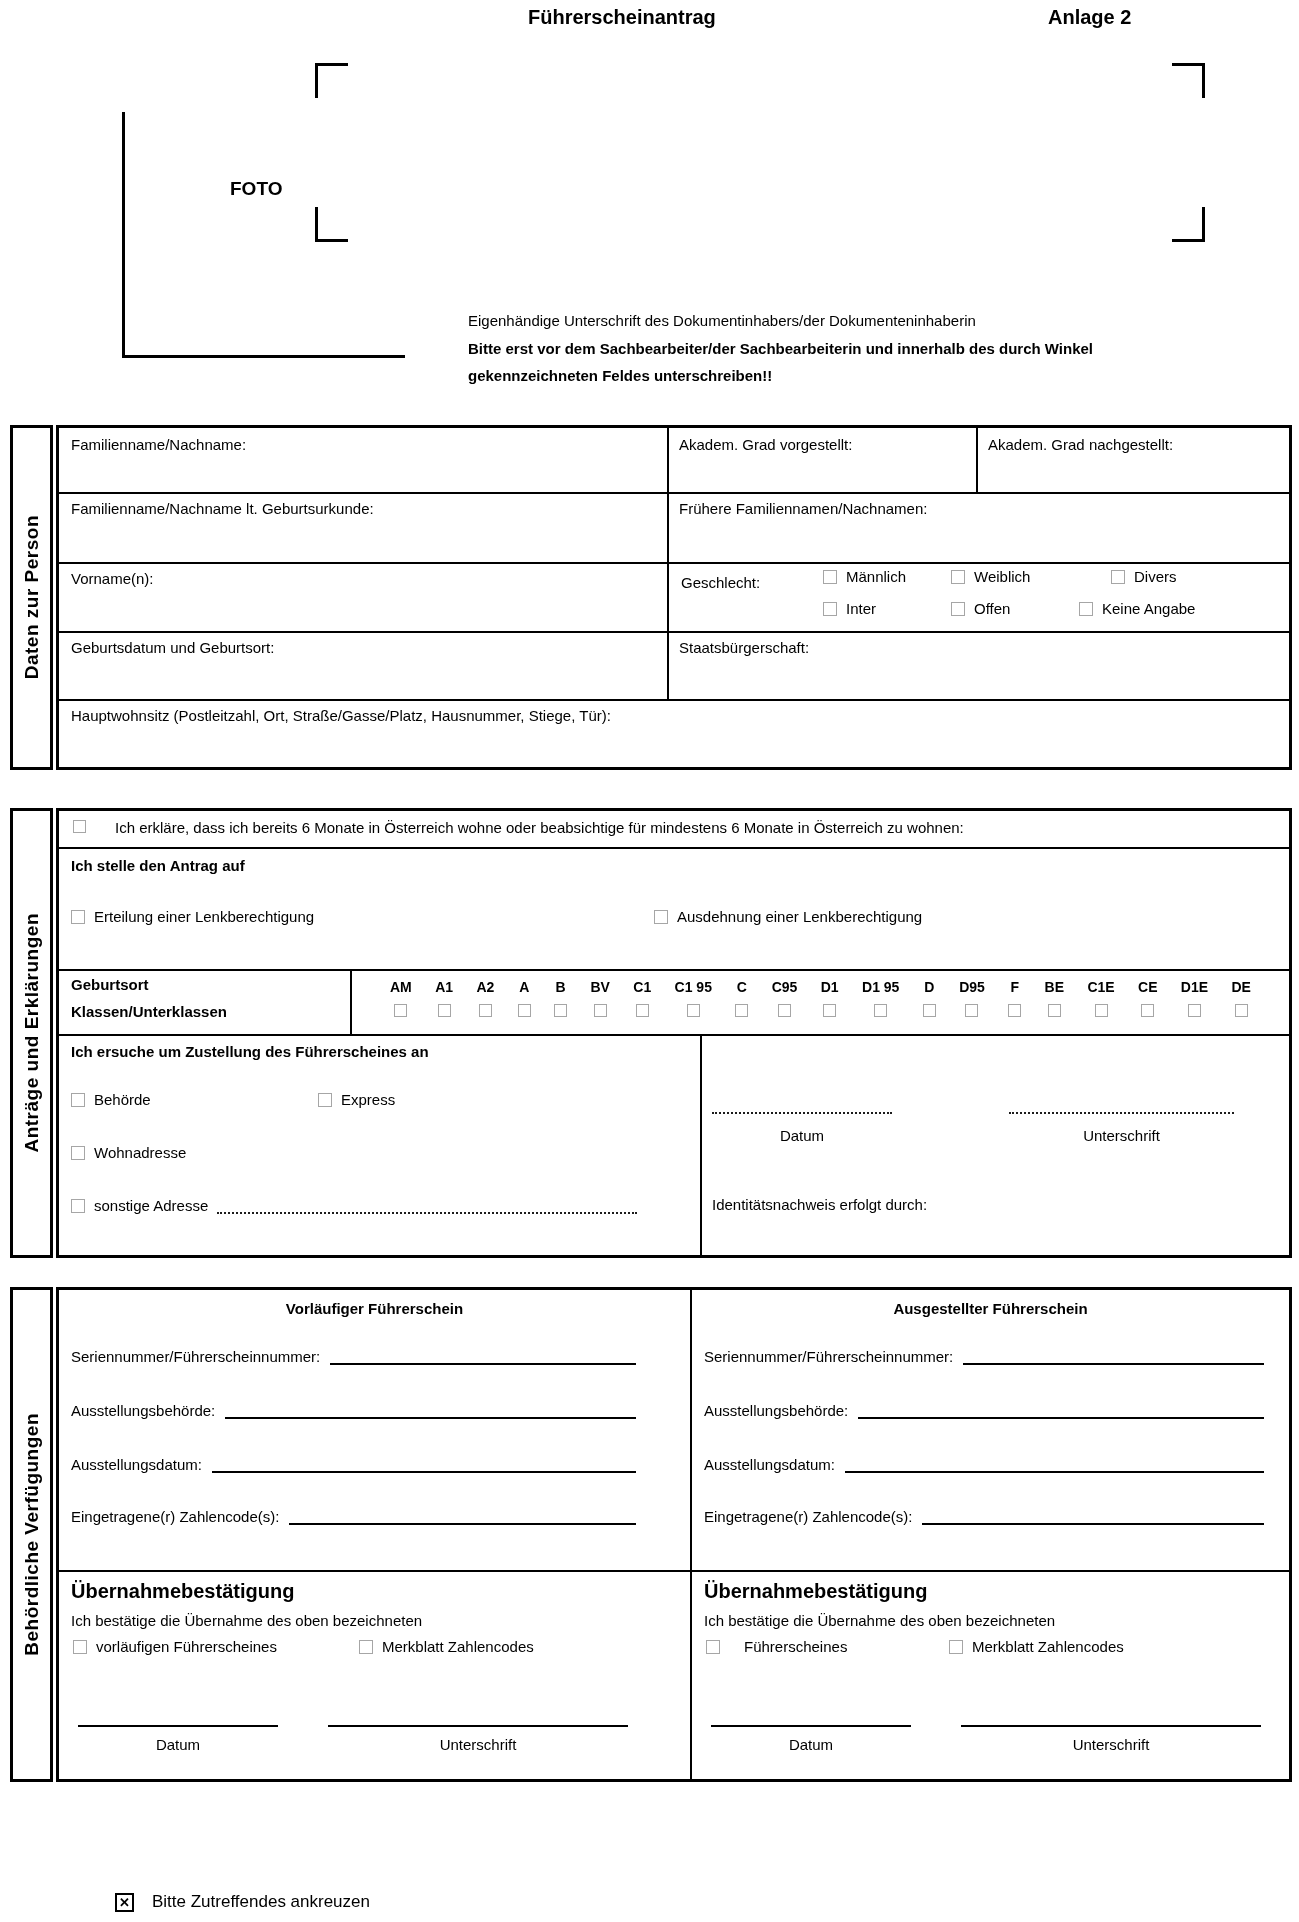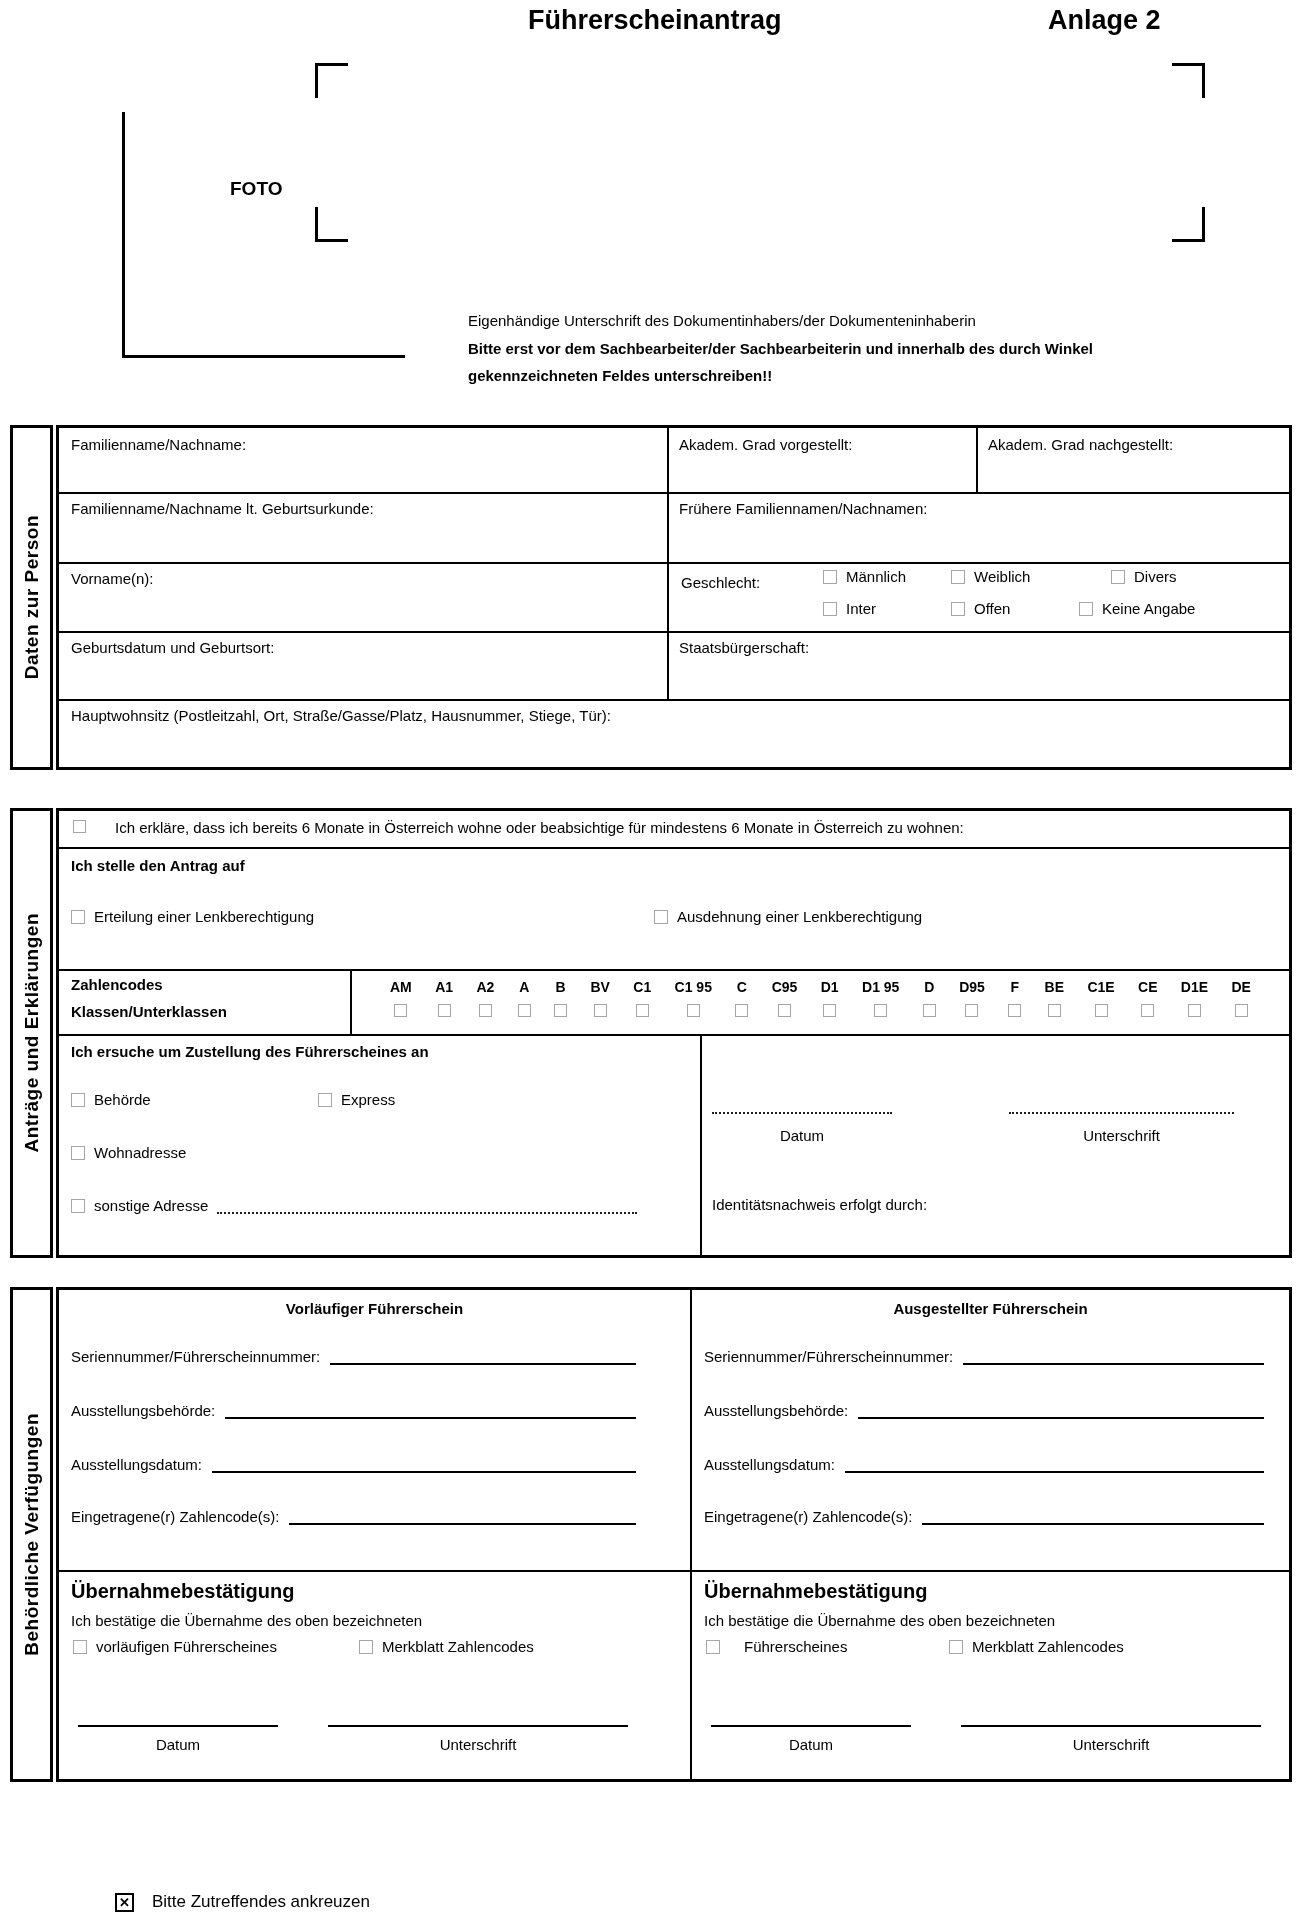--- a/index.html
+++ b/index.html
@@ -1,21 +1,21 @@
 <!DOCTYPE html>
 <html><head>
 <meta charset="utf-8">
 <style>
   html,body{margin:0;padding:0;background:#fff;}
   .page{position:relative;width:1299px;height:1922px;background:#ffffff;
         font-family:"Liberation Sans",sans-serif;color:#000;overflow:hidden;}
   .abs{position:absolute;}
   .b{font-weight:bold;}
   .t15{font-size:15px;line-height:1.25;}
-  .t23{font-size:27px;line-height:1.1;}
+  .t23{font-size:20px;line-height:1.1;}
 
   
   .foto-v{position:absolute;width:3px;background:#000;}
   .foto-h{position:absolute;height:3px;background:#000;}
 
   
   .sig-field{position:absolute;}
   .corner{position:absolute;width:30px;height:32px;}
   .corner.tl{left:0;top:0;border-left:3px solid #000;border-top:3px solid #000;}
   .corner.tr{right:0;top:0;border-right:3px solid #000;border-top:3px solid #000;}
@@ -144,21 +144,21 @@
     <div class="lbl b" style="left:12px;top:46px;">Ich stelle den Antrag auf</div>
     <div class="cbrow" style="left:12px;top:97px;">
       <span class="cb"></span>
       <span>Erteilung einer Lenkberechtigung</span>
     </div>
     <div class="cbrow" style="left:595px;top:97px;">
       <span class="cb"></span>
       <span>Ausdehnung einer Lenkberechtigung</span>
     </div>
 
-    <div class="lbl b" style="left:12px;top:165px;">Zahlencodes</div>
+    <div class="lbl b" style="left:12px;top:165px;">Geburtsort</div>
     <div class="lbl b" style="left:12px;top:192px;">Klassen/Unterklassen</div>
     <div class="clsrow" style="left:293px;top:168px;width:937px;padding:0 38px;box-sizing:border-box;">
       <div class="cls">
           <span class="cls-code">AM</span>
           <span class="cb cb-sm"></span>
         </div>
       <div class="cls">
           <span class="cls-code">A1</span>
           <span class="cb cb-sm"></span>
         </div>

